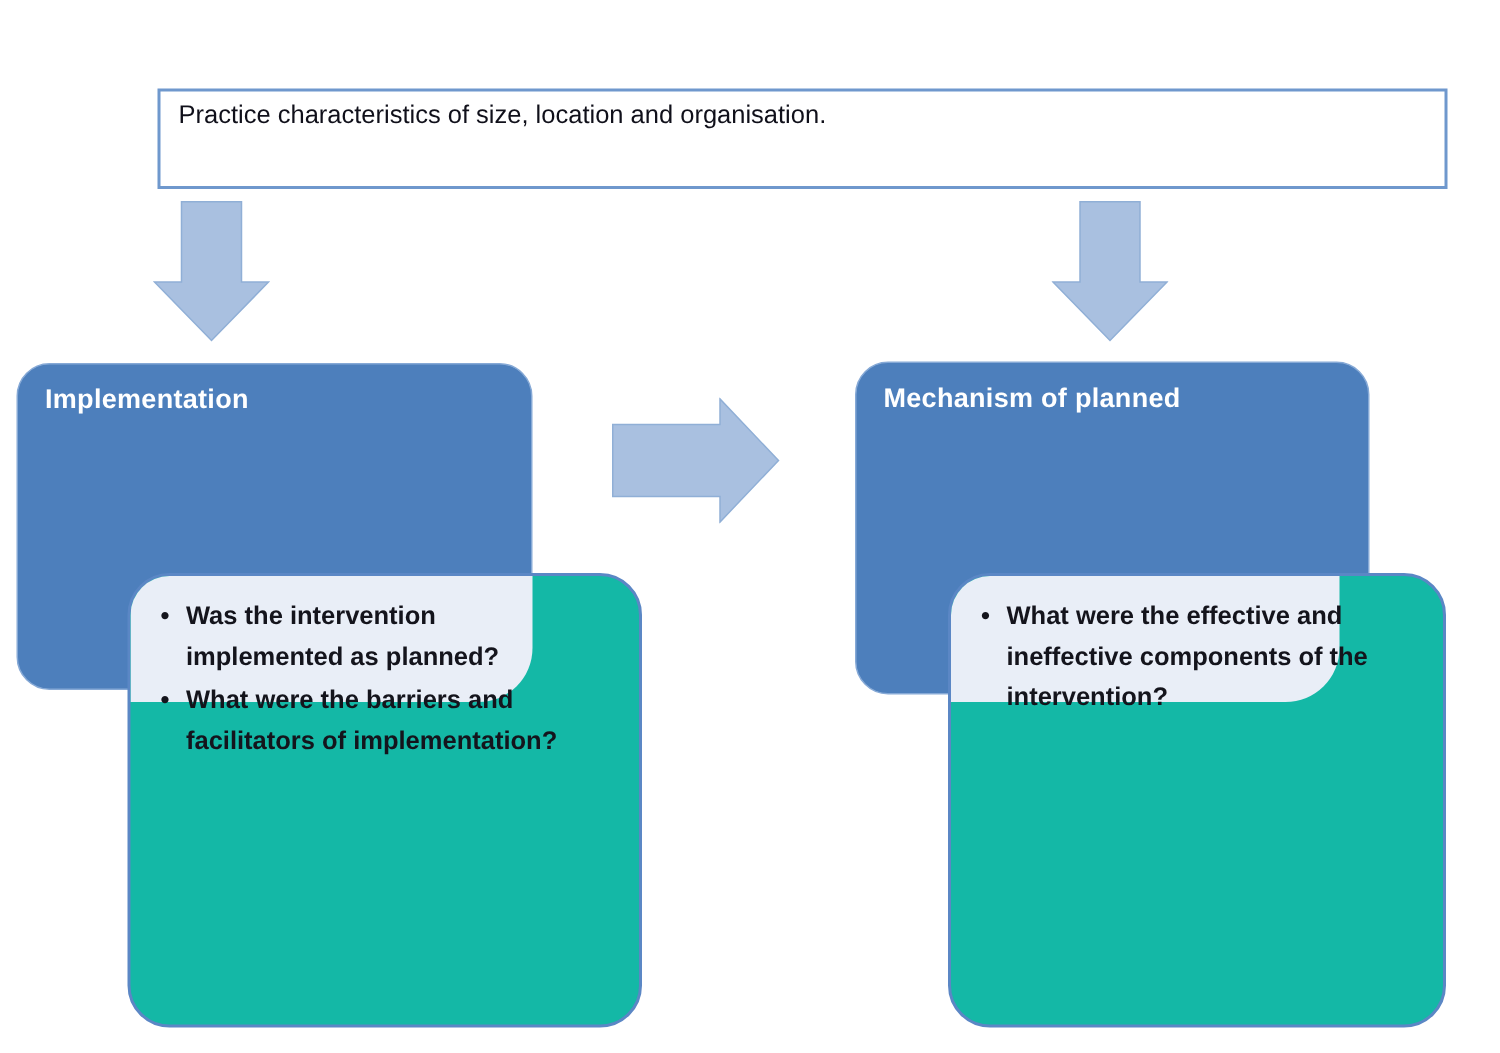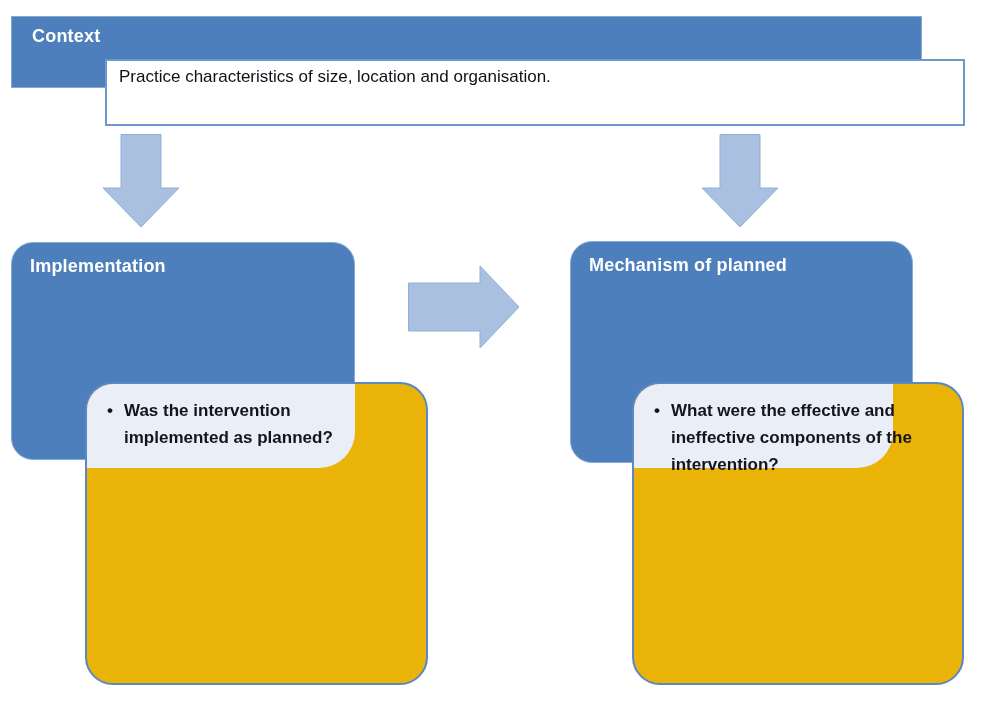--- a/index.html
+++ b/index.html
@@ -64,21 +64,21 @@
     border-radius: 22px;
     z-index: 1;
   }
   .blue-box .title { padding: 13px 18px; }
   .impl-box { left: 11px; top: 242px; width: 344px; height: 218px; }
   .mech-box { left: 570px; top: 241px; width: 343px; height: 222px; }
 
   
   .panel {
     position: absolute;
-    background: #eab308;
+    background: #14b8a6;
     border: 2px solid var(--panel_border);
     border-radius: 28px;
     z-index: 2;
     overflow: hidden;
   }
   .panel::before {
     content: "";
     position: absolute; left: 0; top: 0;
     width: 79%; height: 28%;
     background: var(--panel_highlight);
@@ -119,23 +119,20 @@
   }
   .arrow-down-left  { left: 102px; top: 134px; }
   .arrow-down-right { left: 701px; top: 134px; }
   .arrow-right      { left: 408px; top: 265px; }
 </style>
 </head>
 <body>
 
 <div class="canvas">
 
-  <div class="context-bar">
-    <div class="title">Context</div>
-  </div>
 
   <div class="context-desc">
     <span>Practice characteristics of size, location and organisation.</span>
   </div>
 
   <div class="arrow arrow-down-left">
     <svg width="78" height="94" viewBox="0 0 78 94">
       <polygon points="19,0.5 59,0.5 59,54 77,54 39,93 1,54 19,54"></polygon>
     </svg>
   </div>
@@ -156,20 +153,21 @@
     </svg>
   </div>
 
   <div class="blue-box mech-box">
     <div class="title">Mechanism of planned</div>
   </div>
 
   <div class="panel impl-panel">
     <ul>
       <li>Was the intervention implemented as planned?</li>
+      <li>What were the barriers and facilitators of implementation?</li>
     </ul>
   </div>
 
   <div class="panel mech-panel">
     <ul>
       <li>What were the effective and ineffective components of the intervention?</li>
     </ul>
   </div>
 
 </div>

